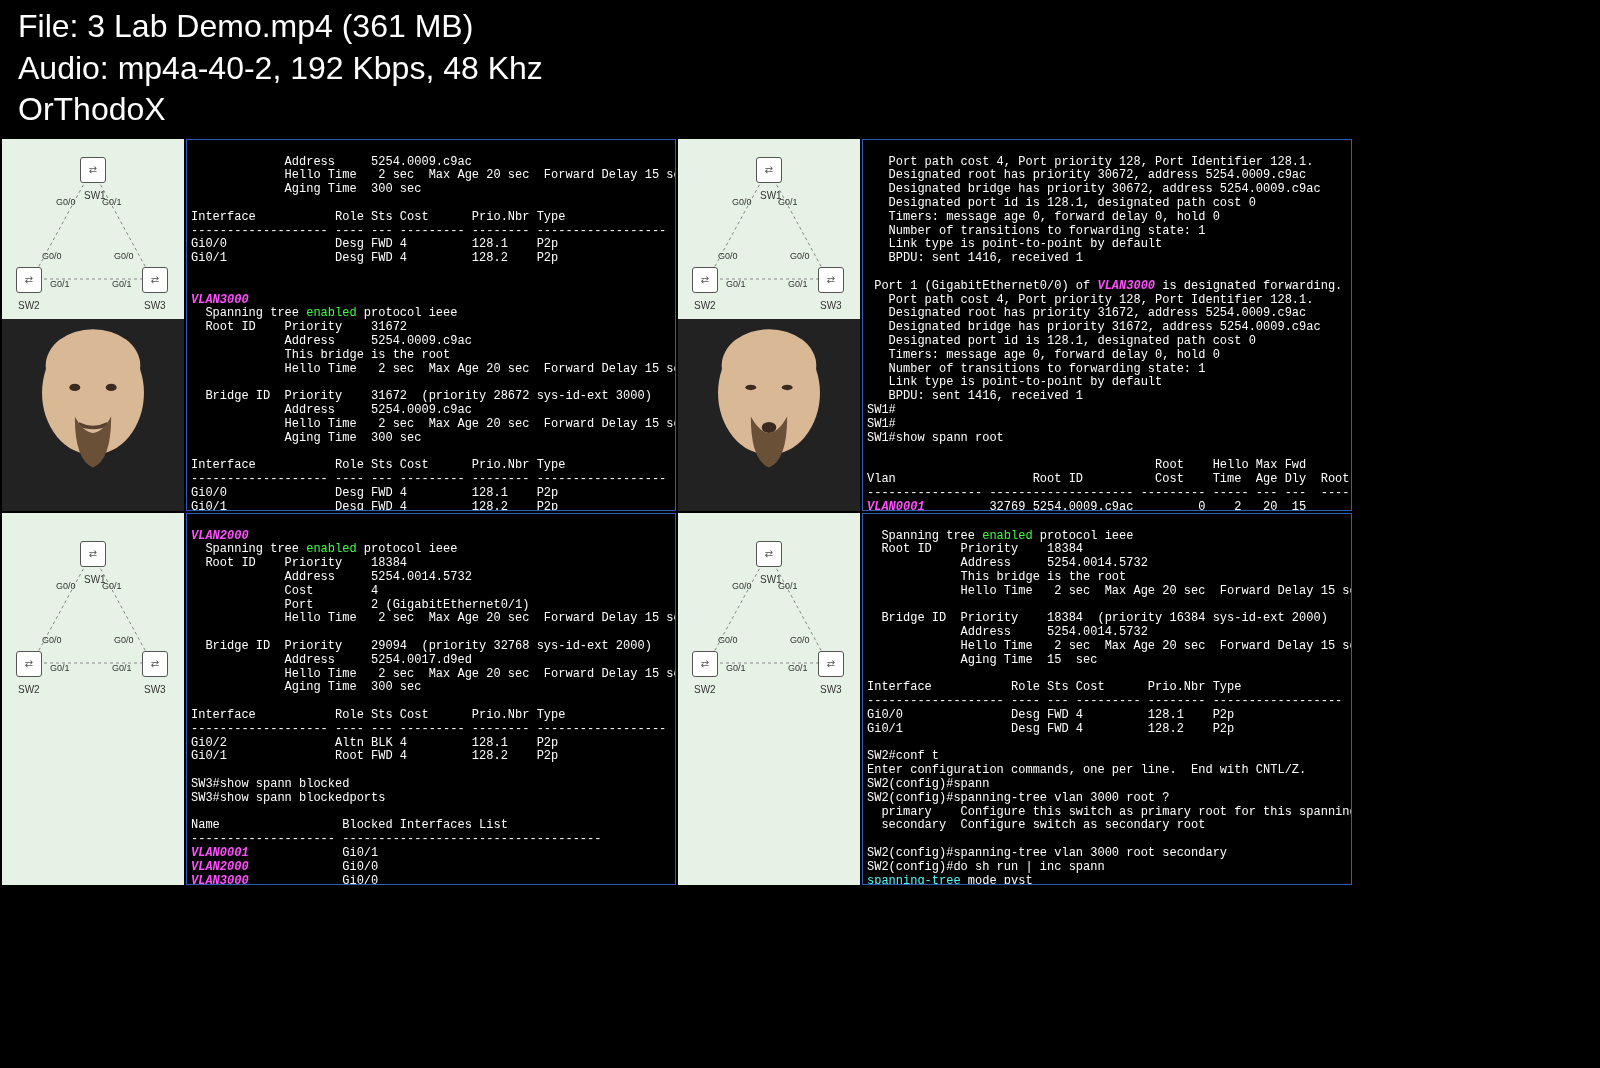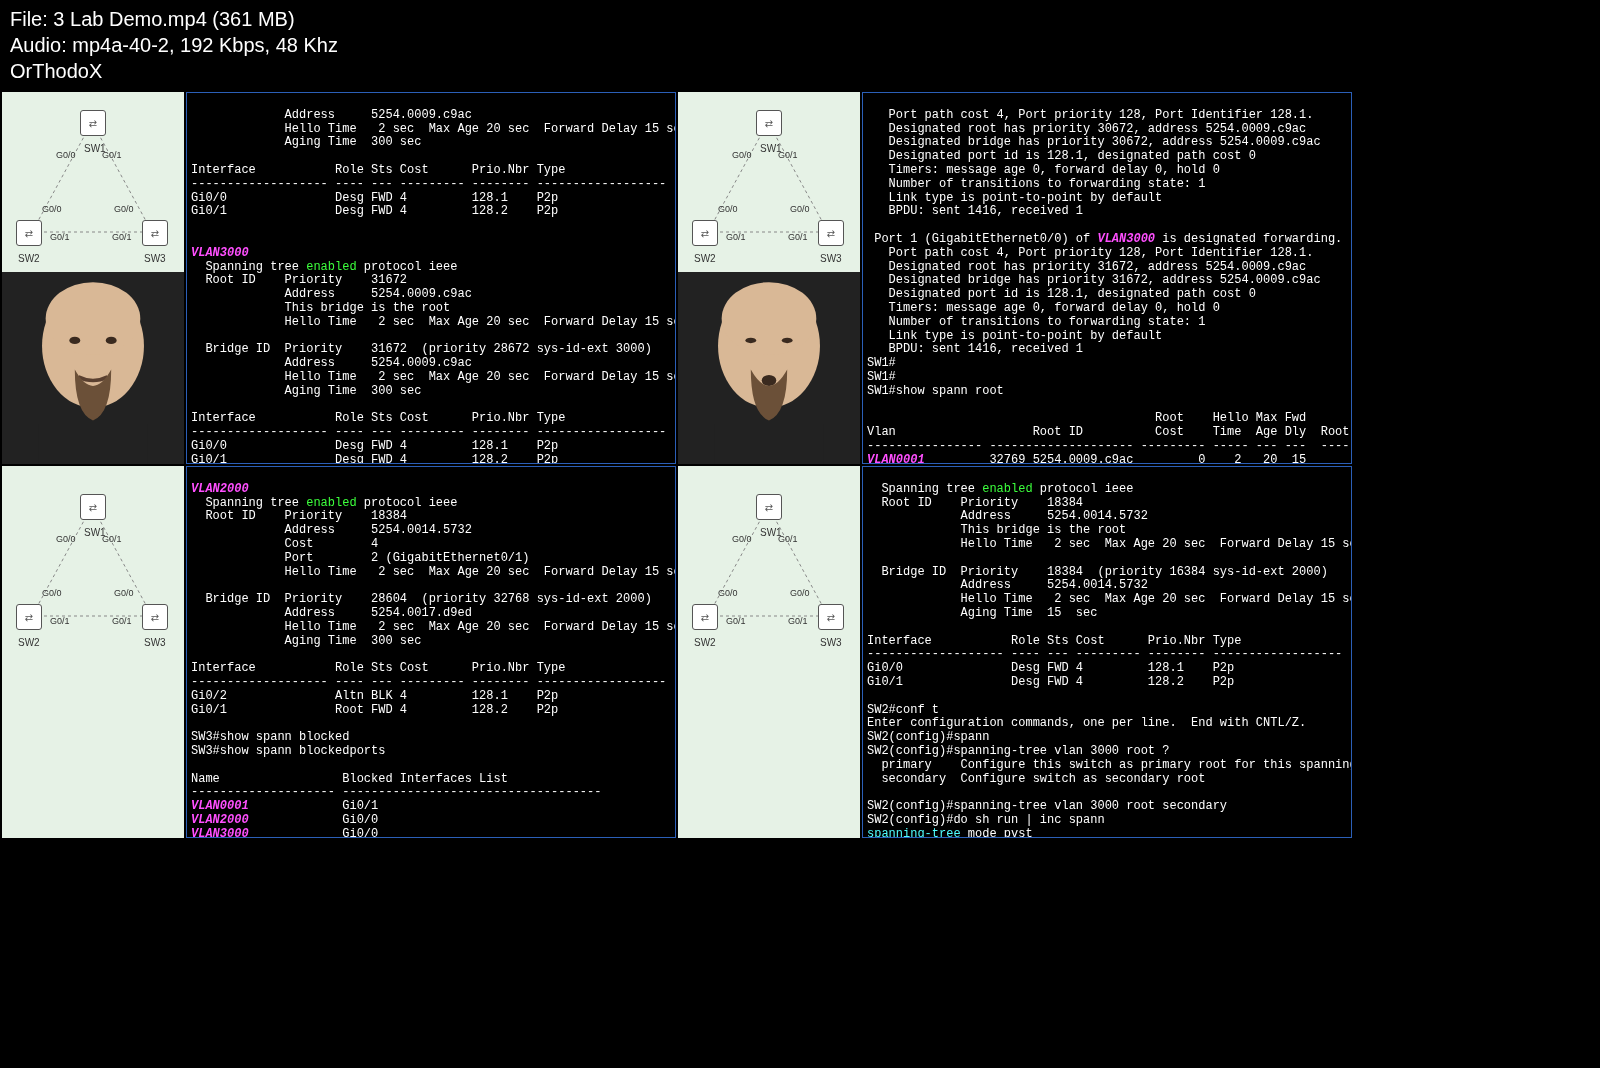--- a/index.html
+++ b/index.html
@@ -6,22 +6,22 @@
     margin: 0;
     padding: 0;
     background: #000;
     font-family: Arial, sans-serif;
     width: 1600px;
     height: 1068px;
     overflow: hidden;
     color: #fff;
   }
   .header {
-    padding: 6px 10px;
-    font-size: 20px;
+    padding: 6px 18px;
+    font-size: 32px;
     line-height: 1.3;
   }
   .grid {
     display: grid;
     grid-template-columns: 182px 490px 182px 490px;
     grid-template-rows: 372px 372px;
     gap: 2px;
     padding: 2px 2px;
   }
   .topology {
@@ -248,21 +248,21 @@
 
   <div class="term">
 <span class="kw-magenta">VLAN2000</span>
 <span>  Spanning tree </span><span class="kw-green">enabled</span><span> protocol ieee</span>
 <span>  Root ID    Priority    18384</span>
 <span>             Address     5254.0014.5732</span>
 <span>             Cost        4</span>
 <span>             Port        2 (GigabitEthernet0/1)</span>
 <span>             Hello Time   2 sec  Max Age 20 sec  Forward Delay 15 sec</span>
 <span></span>
-<span>  Bridge ID  Priority    28604  (priority 32768 sys-id-ext 2000)</span>
+<span>  Bridge ID  Priority    29094  (priority 32768 sys-id-ext 2000)</span>
 <span>             Address     5254.0017.d9ed</span>
 <span>             Hello Time   2 sec  Max Age 20 sec  Forward Delay 15 sec</span>
 <span>             Aging Time  300 sec</span>
 <span></span>
 <span>Interface           Role Sts Cost      Prio.Nbr Type</span>
 <span class="dash">------------------- ---- --- --------- -------- ------------------</span>
 <span>Gi0/2               Altn BLK 4         128.1    P2p</span>
 <span>Gi0/1               Root FWD 4         128.2    P2p</span>
 <span></span>
 <span>SW3#show spann blocked</span>

